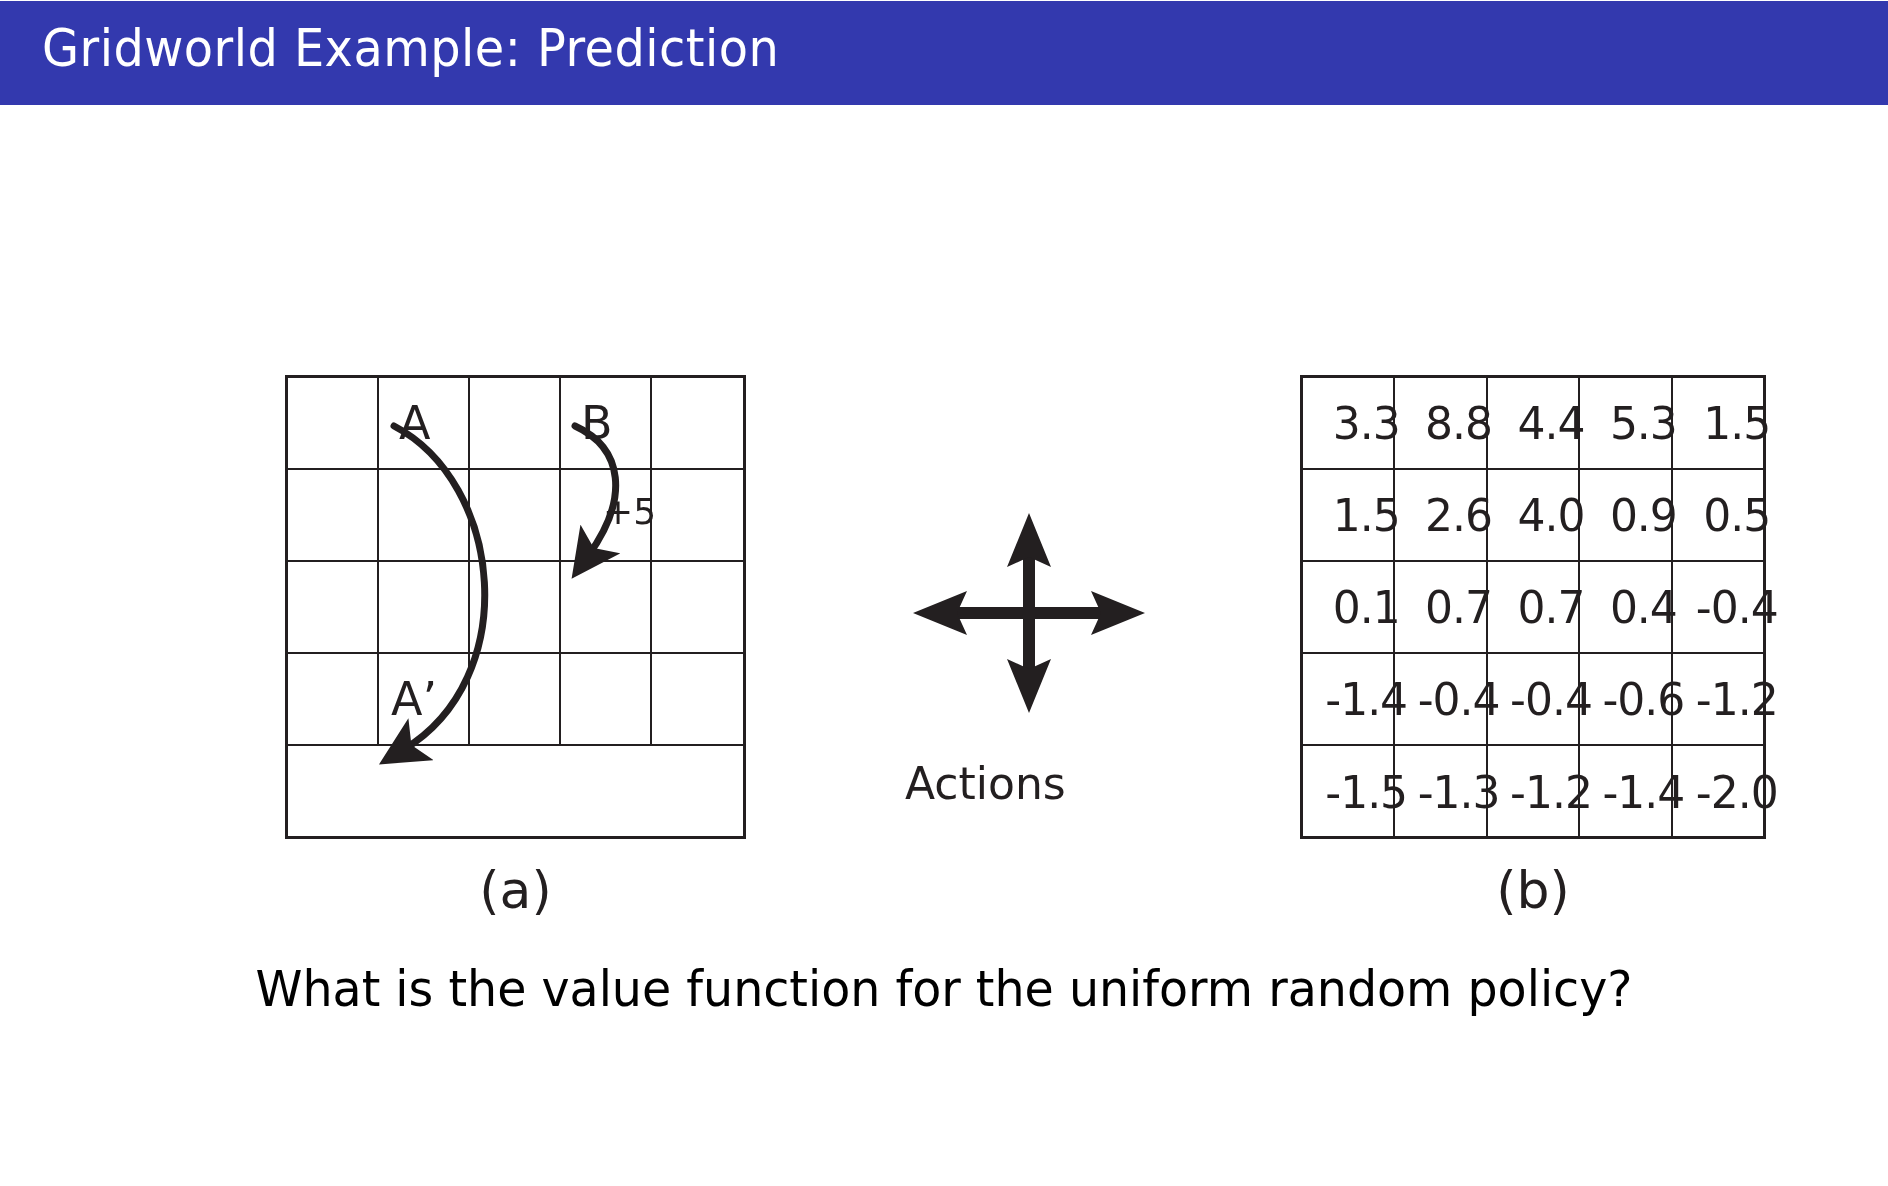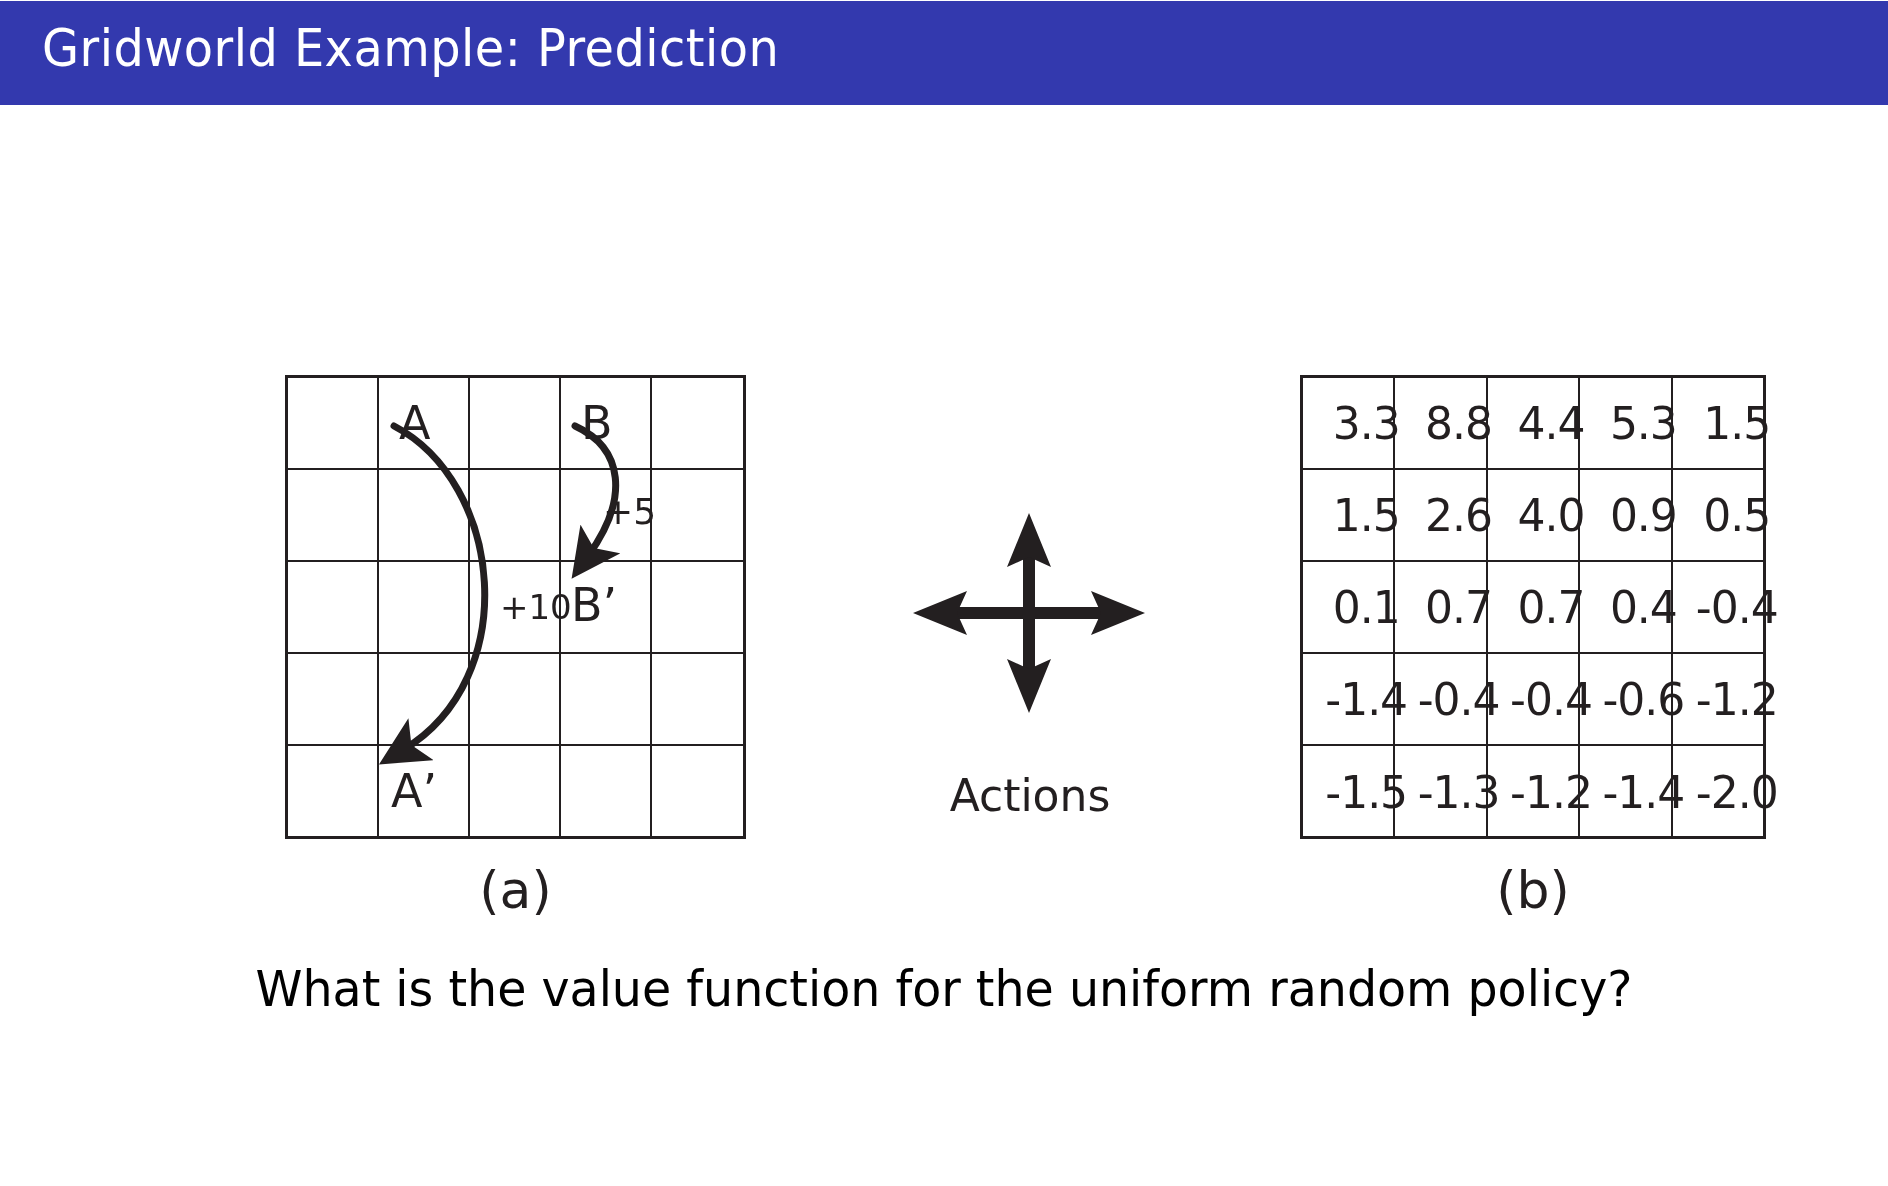--- a/index.html
+++ b/index.html
@@ -115,25 +115,25 @@
     left: 0;
     top: 0;
     width: 461px;
     height: 464px;
     pointer-events: none;
   }
 
   
   #actions-cross { width: 250px; height: 215px; display: block; }
   #actions-label {
-    text-align: center;
+    text-align: left;
     font-family: "DejaVu Sans", sans-serif;
     font-size: 44px;
     color: #231f20;
-    margin-top: 50px;
+    margin-top: 38px;
     width: 250px;
   }
 
   
   .caption {
     position: absolute;
     font-family: "DejaVu Sans", sans-serif;
     font-size: 52px;
     color: #231f20;
     text-align: center;
@@ -180,31 +180,20 @@
       <div class="grid-row">
         <div class="grid-cell"></div>
         <div class="grid-cell"></div>
         <div class="grid-cell"></div>
         <div class="grid-cell">
           <span class="cell-label lbl-r5">+5</span>
         </div>
         <div class="grid-cell"></div>
       </div>
 
-      <div class="grid-row">
-        <div class="grid-cell"></div>
-        <div class="grid-cell"></div>
-        <div class="grid-cell">
-          <span class="cell-label lbl-r10">+10</span>
-        </div>
-        <div class="grid-cell">
-          <span class="cell-label lbl-Bp">B’</span>
-        </div>
-        <div class="grid-cell"></div>
-      </div>
 
       <div class="grid-row">
         <div class="grid-cell"></div>
         <div class="grid-cell"></div>
         <div class="grid-cell"></div>
         <div class="grid-cell"></div>
         <div class="grid-cell"></div>
       </div>
 
       <div class="grid-row">

